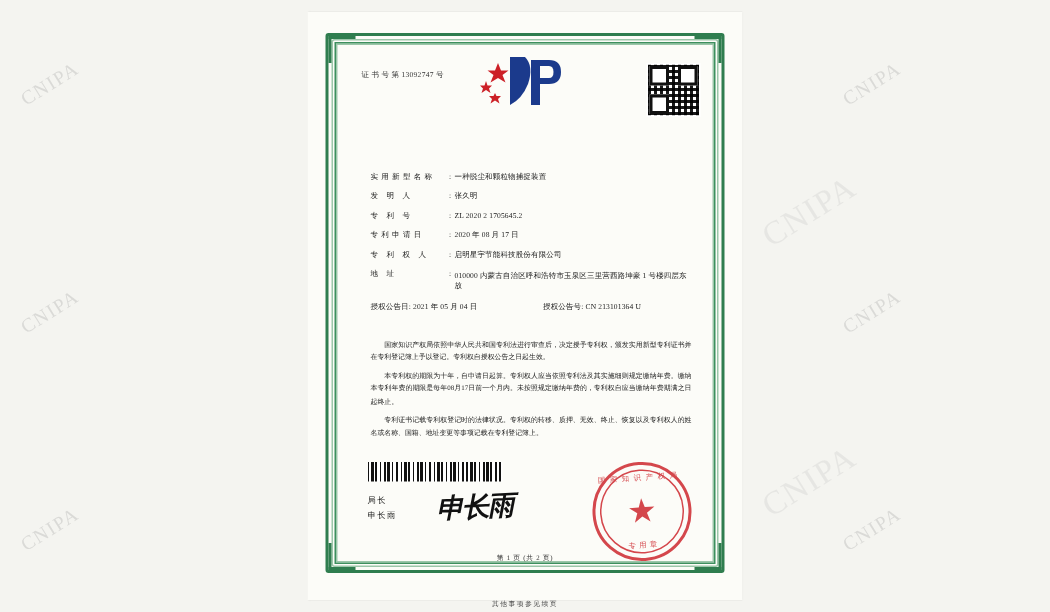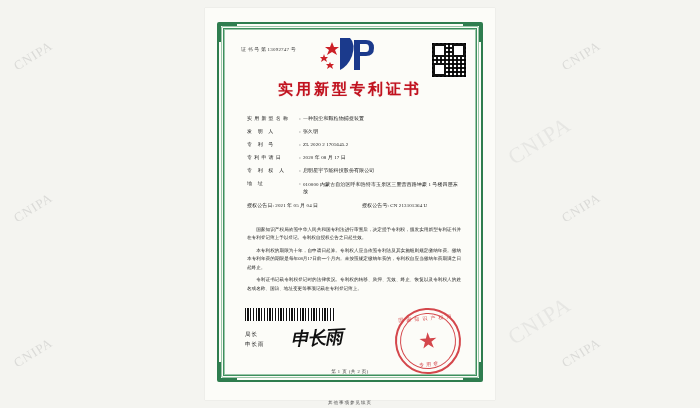--- a/index.html
+++ b/index.html
@@ -358,21 +358,20 @@
         <path d="M44 6 L56 6 Q64 6 64 14 Q64 22 56 22 L50 22 L50 36 L44 36 Z" fill="#1b3a8c"></path>
         <path d="M50 10 L56 10 Q59 10 59 14 Q59 18 56 18 L50 18 Z" fill="#fcfcf8"></path>
         <g fill="#cc2027">
           <polygon points="22,8 24,13 29,13 25,16 27,21 22,18 17,21 19,16 15,13 20,13"></polygon>
           <polygon points="14,20 15,23 18,23 16,25 17,28 14,26 11,28 12,25 10,23 13,23"></polygon>
           <polygon points="20,28 21,30 24,30 22,32 23,35 20,33 17,35 18,32 16,30 19,30"></polygon>
         </g>
       </svg>
     </div>
 
-    <div class="title">实用新型专利证书</div>
 
     <div class="fields">
       <div class="field">
         <span class="k">实用新型名称</span>
         <span class="c">:</span>
         <span class="v">一种脱尘和颗粒物捕捉装置</span>
       </div>
       <div class="field">
         <span class="k">发 明 人</span>
         <span class="c">:</span>

